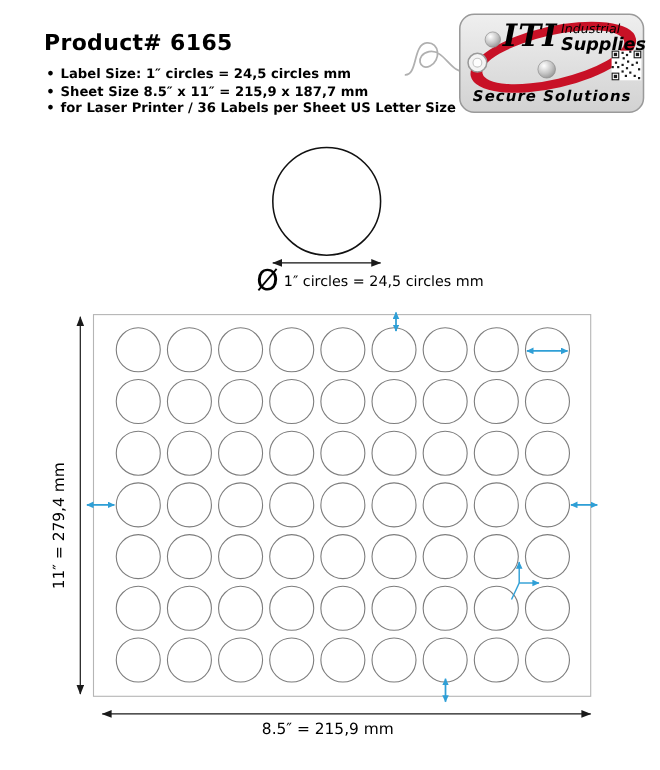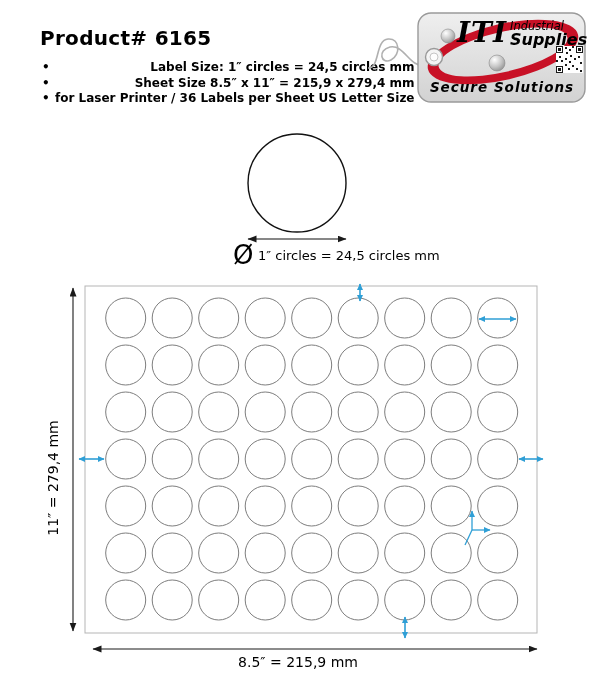--- a/index.html
+++ b/index.html
@@ -1,38 +1,38 @@
 <!DOCTYPE html>
 <html><head>
 <meta charset="utf-8">
 <style>
   html,body{margin:0;padding:0;background:#fff;}
   .page{position:relative;width:600px;height:700px;background:#fff;overflow:hidden;
-        font-family:"DejaVu Sans","Liberation Sans",sans-serif;color:#000;text-align:right;}
+        font-family:"DejaVu Sans","Liberation Sans",sans-serif;color:#000;}
   .title{position:absolute;left:40px;top:26px;font-size:20px;font-weight:bold;letter-spacing:.3px;}
   .specs{position:absolute;left:42px;top:60px;list-style:none;margin:0;padding:0;}
   .specs li{position:relative;font-size:12px;line-height:15.5px;padding-left:13px;white-space:nowrap;font-weight:bold;}
   .specs li::before{content:"\2022";position:absolute;left:0;top:0;font-size:12px;}
   svg{position:absolute;}
   svg text{font-family:"DejaVu Sans","Liberation Sans",sans-serif;fill:#000;}
   .logo-svg{left:360px;top:0;}
   .main-svg{left:0;top:0;}
   .serif-it{font-family:"DejaVu Serif","Liberation Serif",serif;font-style:italic;font-weight:bold;}
   .sans-it{font-style:italic;}
 </style>
 </head>
 <body>
 
 <div class="page">
 
   <div class="title">Product# 6165</div>
 
   <ul class="specs">
     <li>Label Size: 1″ circles = 24,5 circles mm</li>
-    <li>Sheet Size 8.5″ x 11″ = 215,9 x 279,4 mm</li>
+    <li>Sheet Size 8.5″ x 11″ = 215,9 x 187,7 mm</li>
     <li>for Laser Printer / 36 Labels per Sheet US Letter Size</li>
   </ul>
 
   <svg class="logo-svg" width="240" height="118" viewBox="0 0 240 118">
     <defs>
       <linearGradient id="tagGrad" x1="0" y1="0" x2="0" y2="1">
         <stop offset="0" stop-color="#efefef"></stop>
           <stop offset="1" stop-color="#d2d2d2"></stop>
       </linearGradient>
       <radialGradient id="ballGrad" cx="0.35" cy="0.3" r="0.8">

